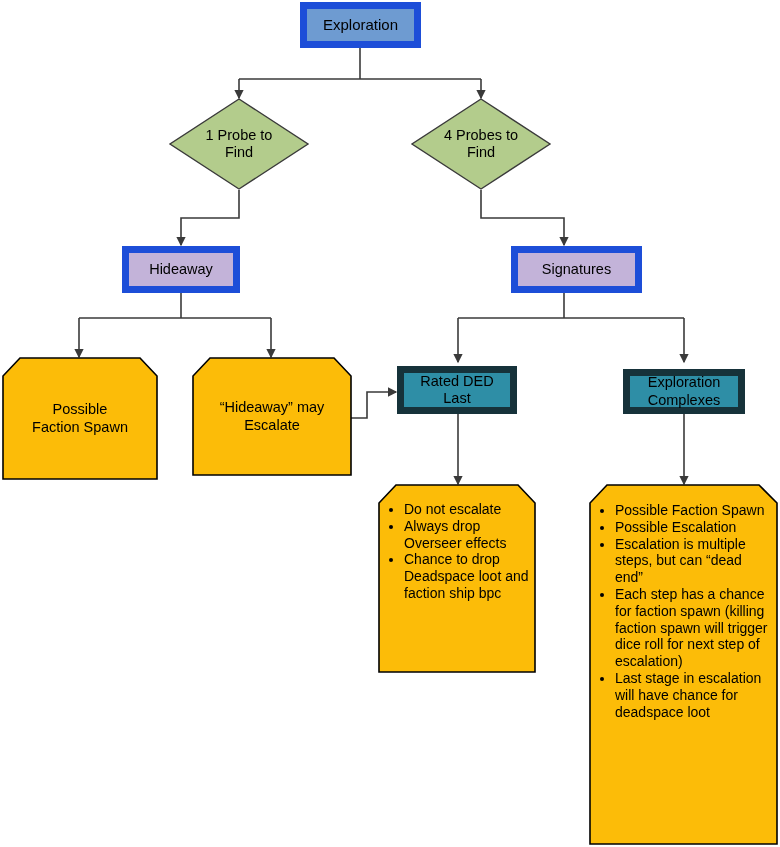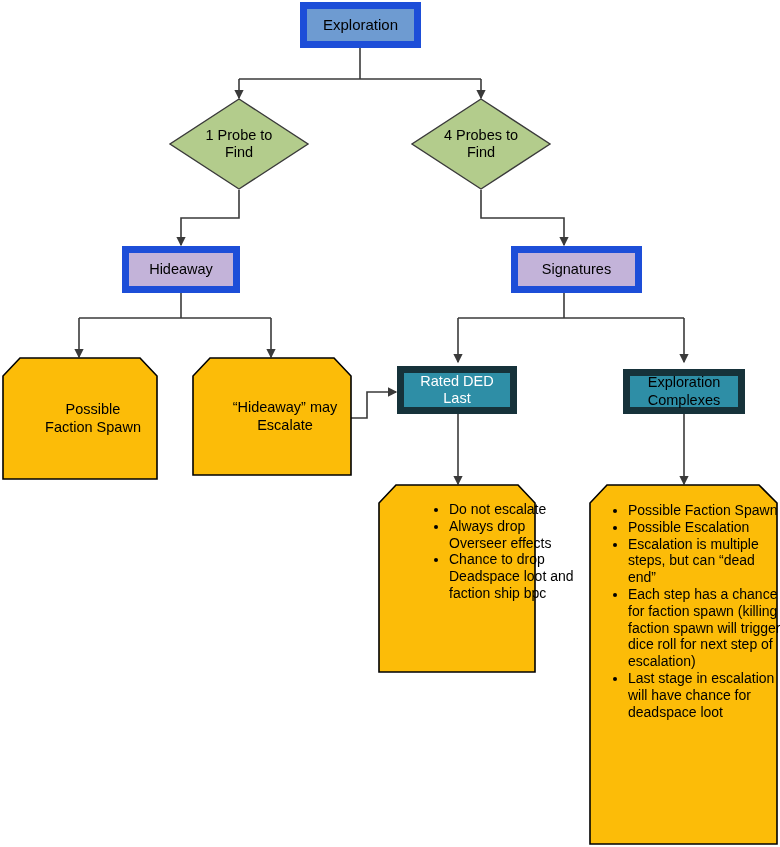--- a/index.html
+++ b/index.html
@@ -73,21 +73,21 @@
     background: #FCBC08;
     border: 1px solid #000000;
   }
   .cut-shape {
     position: absolute;
     left: 0; top: 0;
     overflow: visible;
   }
   .cut-text {
     position: absolute;
-    left: 13px; top: 0;
+    left: 0; top: 0;
     width: 100%;
     height: 100%;
     display: flex;
     align-items: center;
     justify-content: center;
     text-align: center;
     line-height: 1.2;
   }
   .cut-text.list {
     align-items: flex-start;
@@ -201,39 +201,39 @@
       <polygon points="18,1 142,1 159,19 159,118 1,118 1,19" fill="#FCBC08" stroke="#000000" stroke-width="1.6"></polygon>
     </svg>
     <div class="cut-text t14">
       <div>
         <div>“Hideaway” may</div>
         <div>Escalate</div>
       </div>
     </div>
   </div>
 
-  <div class="node rect teal t14" style="left:397px; top:366px; width:120px; height:48px; color:#ffffff;">
+  <div class="node rect teal t14" style="left:397px; top:366px; width:120px; height:48px; color:#000000;">
     <div>
       <div>Rated DED</div>
       <div>Last</div>
     </div>
   </div>
 
   <div class="node rect teal t14" style="left:623px; top:369px; width:122px; height:45px; color:#000;">
     <div>
       <div>Exploration</div>
       <div>Complexes</div>
     </div>
   </div>
 
   <div class="cut" style="left:378px; top:484px; width:158px; height:189px; background:none; border:none;">
     <svg class="cut-shape" width="158" height="189" viewBox="0 0 158 189">
       <polygon points="18,1 140,1 157,19 157,188 1,188 1,19" fill="#FCBC08" stroke="#000000" stroke-width="1.6"></polygon>
     </svg>
-    <div class="cut-text list t13" style="padding-top:17px;margin-left:32px;">
+    <div class="cut-text list t13" style="padding-top:17px;">
       <ul class="bullets">
         <li>Do not escalate</li>
         <li>Always drop Overseer effects</li>
         <li>Chance to drop Deadspace loot and faction ship bpc</li>
       </ul>
     </div>
   </div>
 
   <div class="cut" style="left:589px; top:484px; width:189px; height:361px; background:none; border:none;">
     <svg class="cut-shape" width="189" height="361" viewBox="0 0 189 361">

